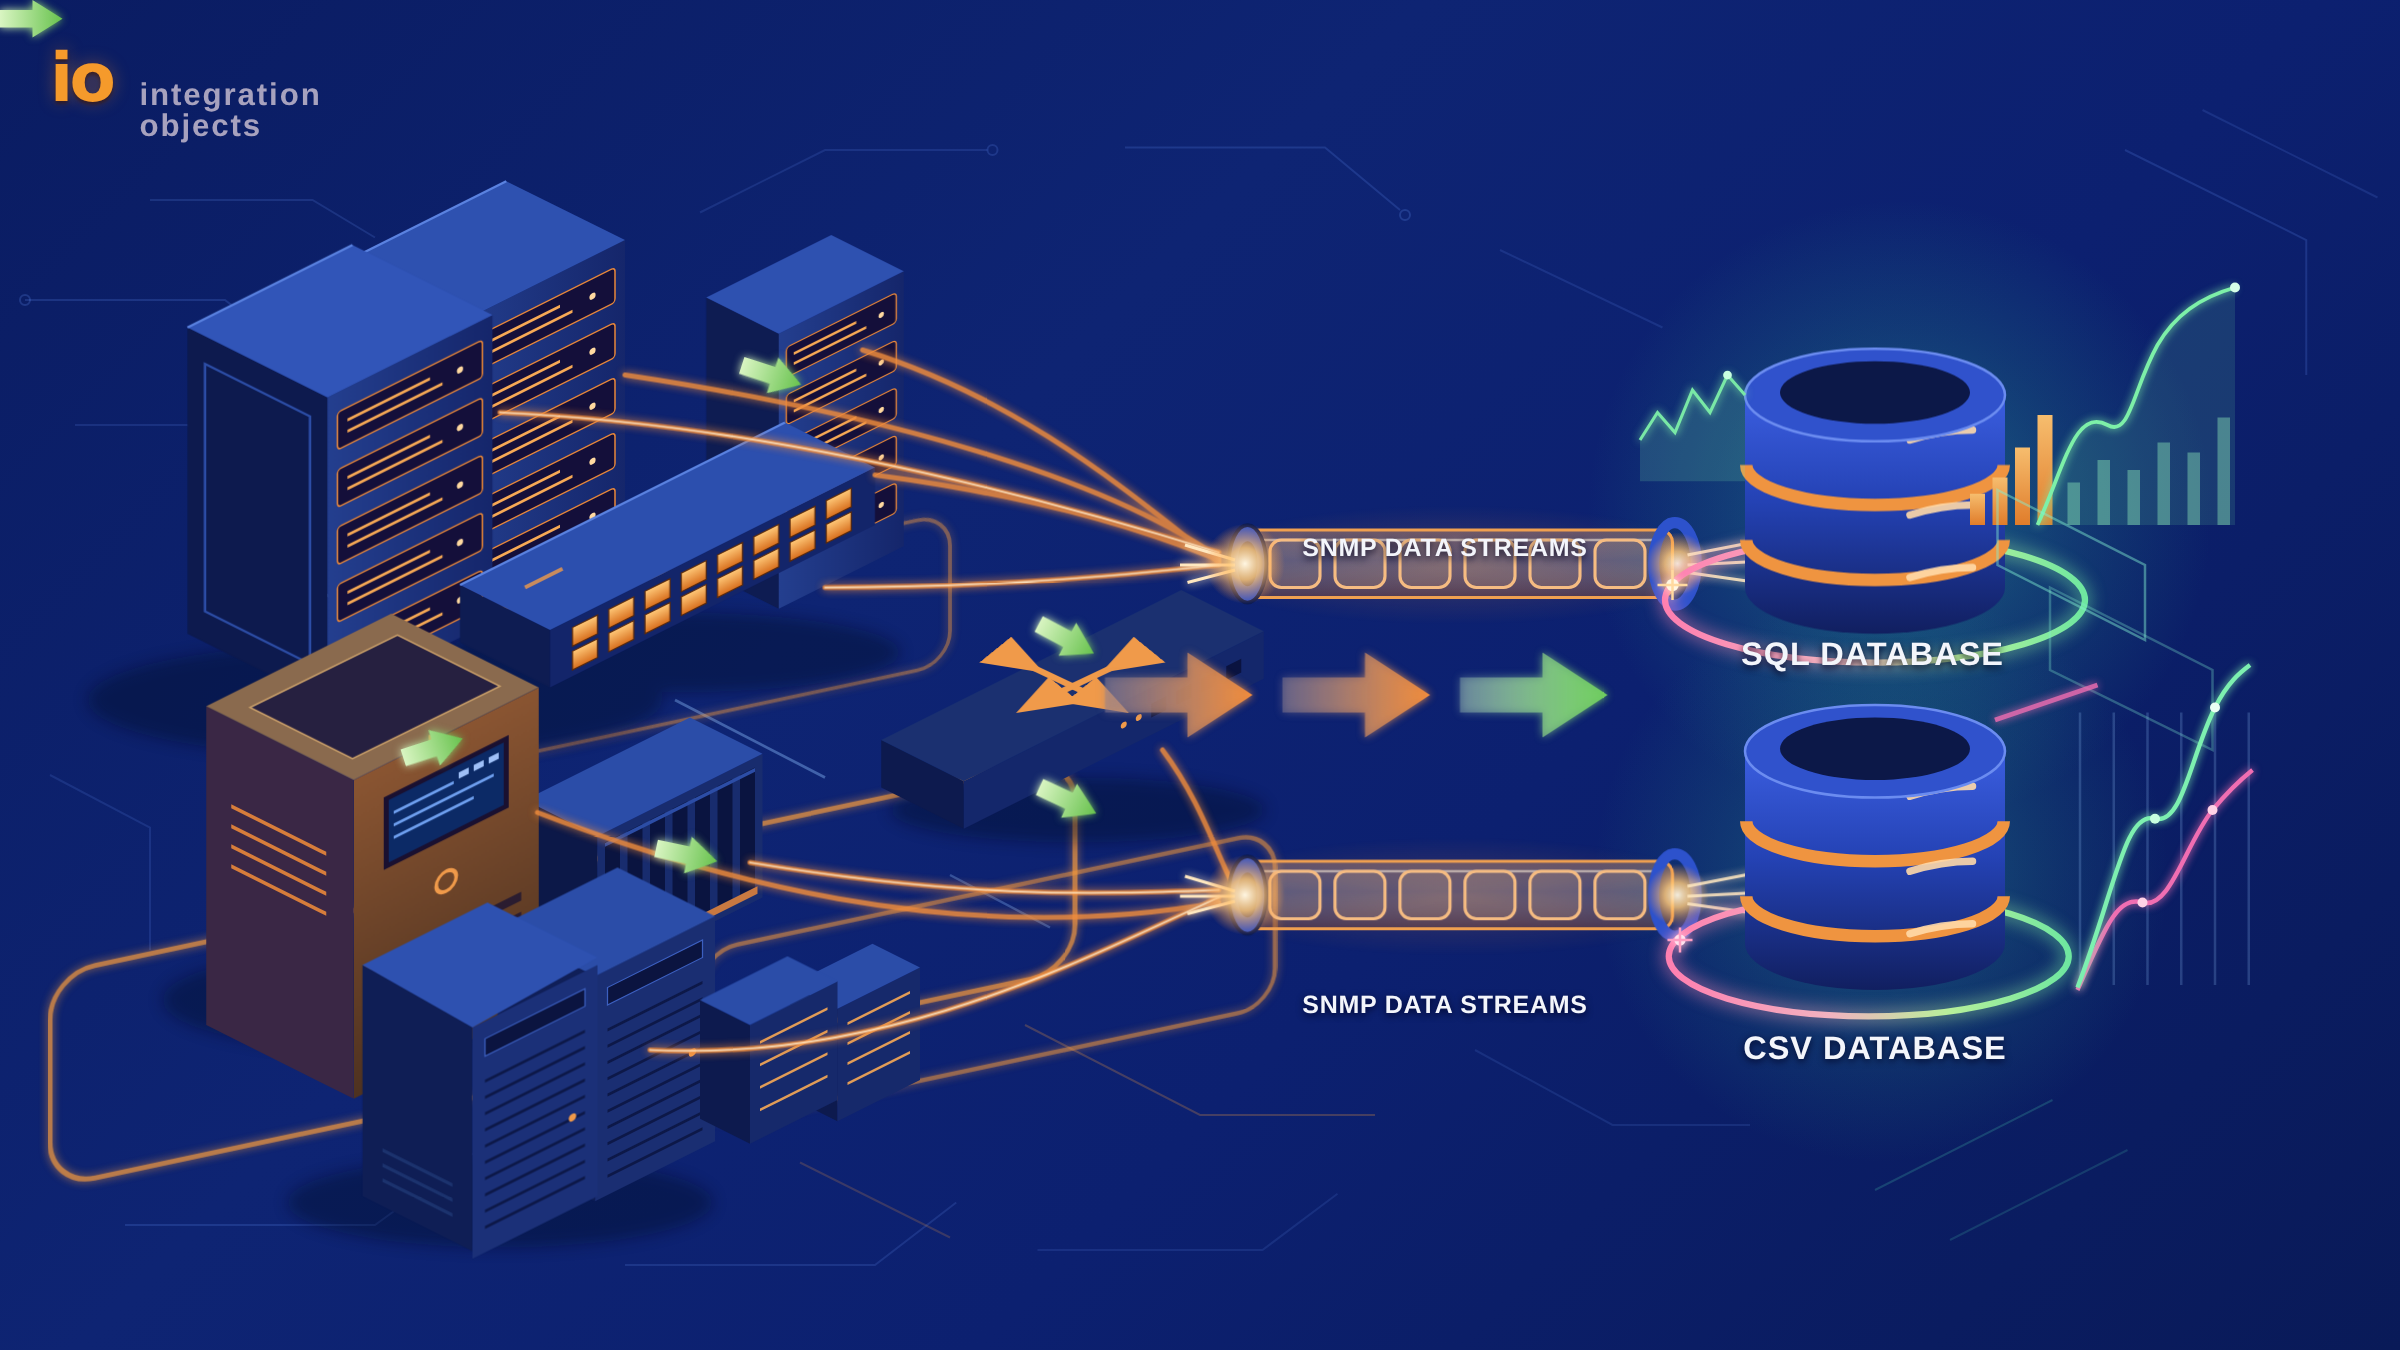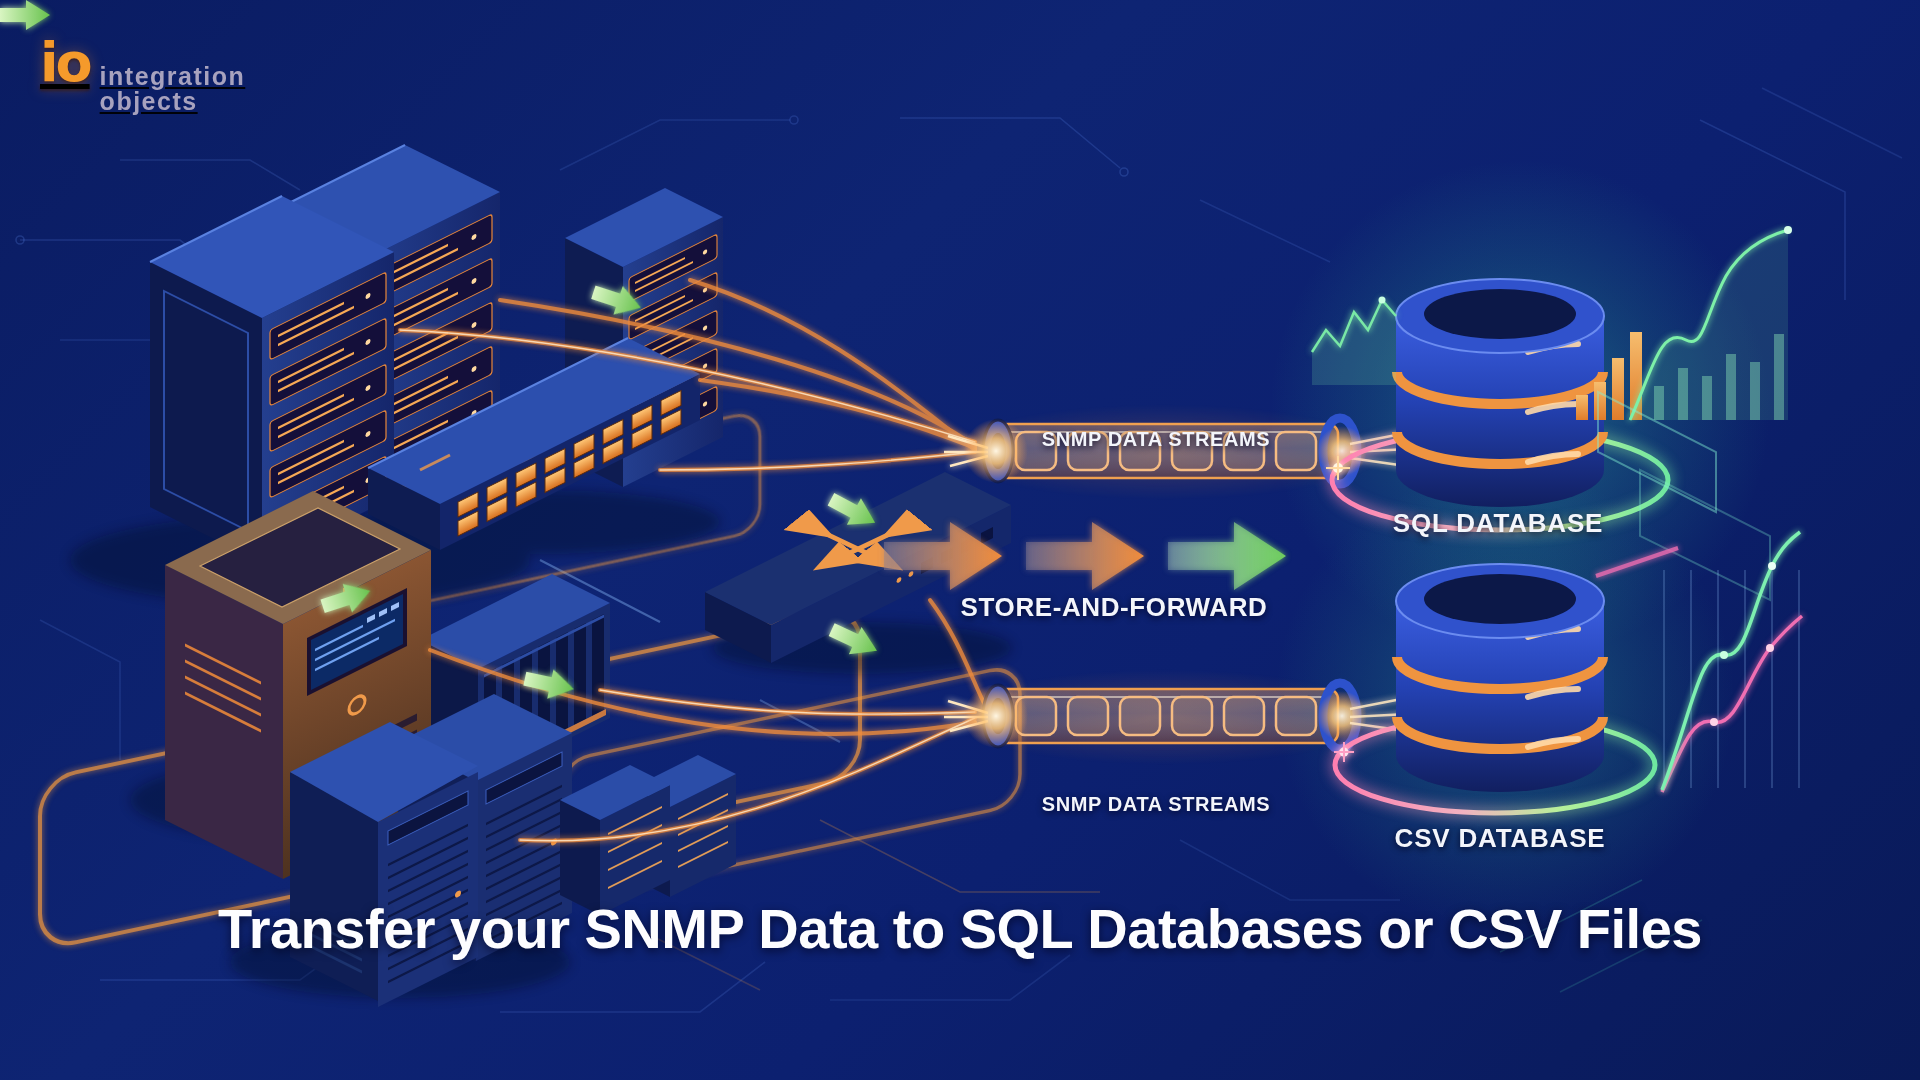--- a/index.html
+++ b/index.html
@@ -8,21 +8,21 @@
          font-family:"Liberation Sans",sans-serif;}
   svg.art{position:absolute;inset:0;}
   .lbl{position:absolute;transform:translateX(-50%);color:#f3f5fb;font-weight:bold;
        letter-spacing:.6px;text-shadow:0 2px 6px rgba(0,0,30,.85);white-space:nowrap;}
   .lbl-stream{font-size:20px;margin-top:45px;}
   .lbl-arrow{font-size:26px;}
   .lbl-db{font-size:26px;letter-spacing:.8px;}
   .title{position:absolute;left:960px;top:896px;transform:translateX(-50%);
          color:#fdfdff;font-size:56px;font-weight:bold;letter-spacing:-.5px;
          text-shadow:0 3px 10px rgba(0,0,25,.65);white-space:nowrap;}
-  .logo{position:absolute;left:40px;top:36px;display:flex;align-items:flex-start;gap:10px;text-decoration:underline;}
+  .logo{position:absolute;left:40px;top:36px;display:flex;align-items:flex-start;gap:22px;}
   .logo-mark{font-family:"DejaVu Sans",sans-serif;font-size:54px;font-weight:900;line-height:1;
              color:#f59a2b;letter-spacing:-3px;
              text-shadow:0 2px 3px rgba(60,20,0,.55), 0 0 14px rgba(250,150,40,.35);}
   .logo-text{margin-top:28px;color:#b6aec6;font-size:25px;line-height:1.0;letter-spacing:1.5px;
              font-weight:bold;opacity:.92;}
 </style>
 </head>
 <body>
 
 <div class="stage">
@@ -531,20 +531,18 @@
 
 <div class="logo">
   <span class="logo-mark">io</span>
   <span class="logo-text">
     <span style="display:block">integration</span>
     <span style="display:block">objects</span>
   </span>
 </div>
 
 <div class="lbl lbl-stream" style="left:1156px;top:383px">SNMP DATA STREAMS</div>
-<div class="lbl lbl-arrow" style="left:1114px;top:592px">STORE-AND-FORWARD</div>
 <div class="lbl lbl-stream" style="left:1156px;top:748px">SNMP DATA STREAMS</div>
 <div class="lbl lbl-db" style="left:1498px;top:508px">SQL DATABASE</div>
 <div class="lbl lbl-db" style="left:1500px;top:823px">CSV DATABASE</div>
 
-<div class="title">Transfer your SNMP Data to SQL Databases or CSV Files</div>
 
 </div>
 
 </body></html>

